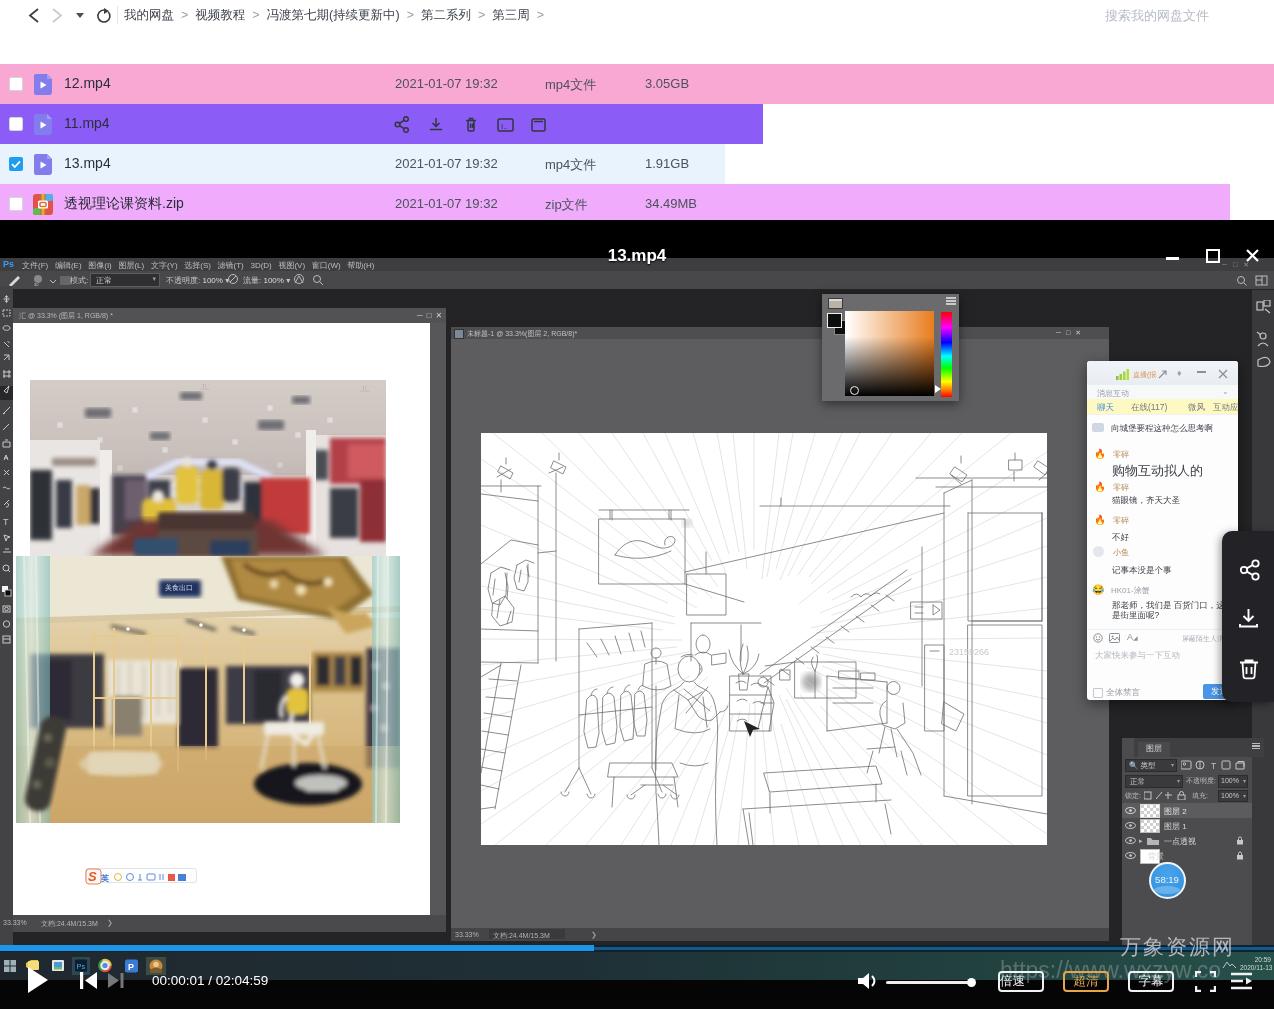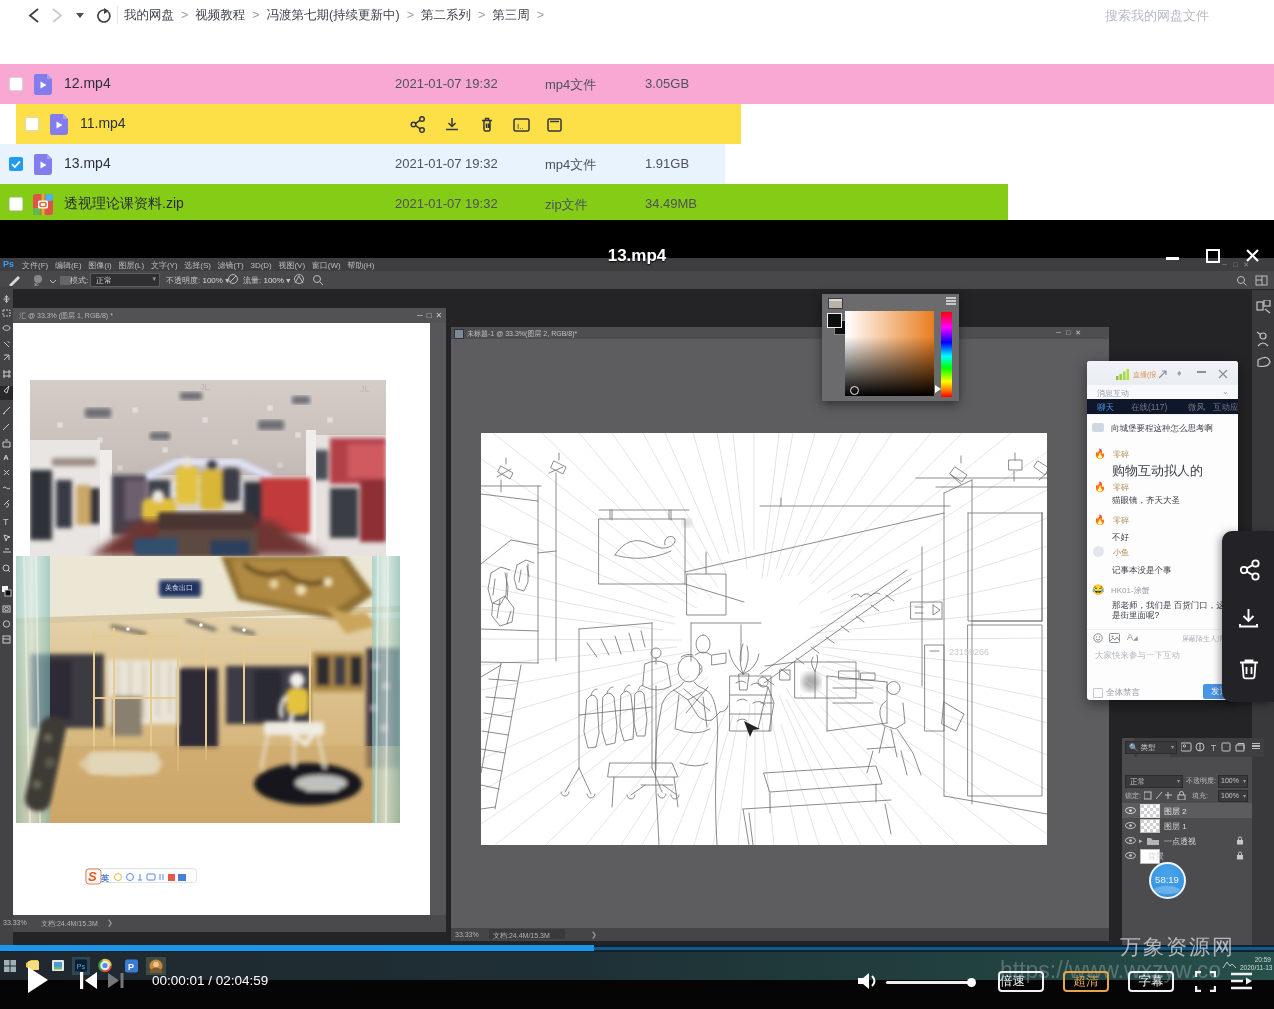--- a/index.html
+++ b/index.html
@@ -35,21 +35,21 @@
         <path d="M2 0h11l5 5v13a3 3 0 0 1-3 3H2a2 2 0 0 1-2-2V2a2 2 0 0 1 2-2z" fill="#837cec"></path>
         <path d="M13 0l5 5h-5z" fill="#a39dF2"></path>
         <path d="M6.5 7.5l6 3.5-6 3.5z" fill="#fff"></path>
       </svg>
     <div class="rowtx ab" style="left:64px;top:11px;">12.mp4</div>
     <div class="rowtx dt ab" style="left:395px;top:12px;color:#4d525c;">2021-01-07 19:32</div>
     <div class="rowtx dt ab" style="left:545px;top:12px;color:#4d525c;">mp4文件</div>
     <div class="rowtx dt ab" style="left:645px;top:12px;color:#4d525c;">3.05GB</div>
   </div>
 
-  <div class="ab" style="left:16px;top:104px;width:725px;height:40px;background:#fde047;">
+  <div class="ab" style="left:0;top:104px;width:725px;height:40px;background:#8b5cf6;padding-left:38px;">
     <div class="ck ab" style="left:9px;top:13px;"></div>
     <svg class="ab" style="left:34px;top:10px;" width="18" height="21" viewBox="0 0 18 21">
         <path d="M2 0h11l5 5v13a3 3 0 0 1-3 3H2a2 2 0 0 1-2-2V2a2 2 0 0 1 2-2z" fill="#837cec"></path>
         <path d="M13 0l5 5h-5z" fill="#a39df2"></path>
         <path d="M6.5 7.5l6 3.5-6 3.5z" fill="#fff"></path>
       </svg>
     <div class="rowtx ab" style="left:64px;top:11px;">11.mp4</div>
     <svg class="ab" style="left:394px;top:12px;" width="156" height="17" viewBox="0 0 156 17">
       <g stroke="#33363d" stroke-width="1.5" fill="none">
         <circle cx="3.5" cy="8.5" r="2.3"></circle>
@@ -76,21 +76,21 @@
         <path d="M2 0h11l5 5v13a3 3 0 0 1-3 3H2a2 2 0 0 1-2-2V2a2 2 0 0 1 2-2z" fill="#837cec"></path>
         <path d="M13 0l5 5h-5z" fill="#a39df2"></path>
         <path d="M6.5 7.5l6 3.5-6 3.5z" fill="#fff"></path>
       </svg>
     <div class="rowtx ab" style="left:64px;top:11px;">13.mp4</div>
     <div class="rowtx dt ab" style="left:395px;top:12px;color:#4d525c;">2021-01-07 19:32</div>
     <div class="rowtx dt ab" style="left:545px;top:12px;color:#4d525c;">mp4文件</div>
     <div class="rowtx dt ab" style="left:645px;top:12px;color:#4d525c;">1.91GB</div>
   </div>
 
-  <div class="ab" style="left:0;top:184px;width:1008px;height:40px;background:#84cc16;">
+  <div class="ab" style="left:0;top:184px;width:1230px;height:40px;background:#f0abfc;">
     <div class="ck ab" style="left:9px;top:13px;"></div>
     <svg class="ab" style="left:33px;top:10px;" width="20" height="21" viewBox="0 0 20 21">
       <rect x="0" y="0" width="20" height="21" rx="3" fill="#e05448"></rect>
       <rect x="10" y="0" width="10" height="7" rx="2" fill="#4fb0ea"></rect>
       <rect x="0" y="14" width="8" height="7" rx="2" fill="#62b854"></rect>
       <rect x="7.5" y="0" width="5" height="21" fill="#b5782f"></rect>
       <rect x="8.6" y="0" width="2.8" height="21" fill="#e8a93c"></rect>
       <rect x="5" y="6.5" width="10" height="8" rx="1.5" fill="#fff"></rect>
       <rect x="7" y="8.5" width="6" height="4" rx="1" fill="none" stroke="#e0703a" stroke-width="1.6"></rect>
     </svg>
@@ -527,21 +527,21 @@
       <div class="ab" style="left:90px;top:7px;font-size:9px;color:#98a0a8;">♦</div>
       <div class="ab" style="left:110px;top:10px;width:9px;height:1.5px;background:#8a9098;"></div>
       <svg class="ab" style="left:131px;top:8px;" width="10" height="10">
             <path d="M1 1l8 8M9 1L1 9" stroke="#8a9098" stroke-width="1.3"></path>
           </svg>
     </div>
     <div class="ab" style="left:0;top:24px;width:151px;height:14px;background:#f7f8fa;border-bottom:1px solid #ececf0;">
       <div class="ab" style="left:10px;top:3px;font-size:8px;color:#9aa0a8;">消息互动</div>
       <div class="ab" style="left:135px;top:2px;font-size:8px;color:#9aa0a8;">⌄</div>
     </div>
-    <div class="ab" style="left:0;top:38px;width:151px;height:15px;background:#0f172a;border-bottom:1px solid #eef0f2;">
+    <div class="ab" style="left:0;top:38px;width:151px;height:15px;background:#fef9c3;border-bottom:1px solid #eef0f2;">
       <div class="ab" style="left:10px;top:3px;font-size:8.5px;color:#4a90e2;white-space:nowrap;">聊天</div>
       <div class="ab" style="left:44px;top:3px;font-size:8.5px;color:#737880;white-space:nowrap;">在线(117)</div>
       <div class="ab" style="left:101px;top:3px;font-size:8.5px;color:#737880;white-space:nowrap;">微风</div>
       <div class="ab" style="left:126px;top:3px;font-size:8.5px;color:#737880;white-space:nowrap;">互动应用</div>
     </div>
 
     <div class="ab" style="left:5px;top:62px;width:12px;height:9px;background:#cfd8e2;border-radius:2px;"></div>
     <div class="ab" style="left:24px;top:62px;font-size:8.5px;color:#3c4048;">向城堡要程这种怎么思考啊</div>
     <div class="ab" style="left:7px;top:87px;font-size:9.5px;">🔥</div>
     <div class="ab" style="left:26px;top:88px;font-size:8px;color:#b58a50;">零碎</div>
@@ -605,21 +605,21 @@
 
   <div class="ab" style="left:1122px;top:518px;width:130px;height:207px;background:#4c4c4e;">
     <div class="ab" style="left:0;top:0;width:130px;height:19px;background:#3f3f41;margin-left:12px;">
       <div class="ab" style="left:4px;top:4px;width:32px;height:15px;background:#49494b;color:#d5d5d5;font-size:8px;text-align:center;line-height:14px;">图层</div>
       <div class="ab" style="left:118px;top:5px;width:8px;height:6px;">
         <div style="height:1.2px;background:#bbb;margin-bottom:1.3px;"></div>
             <div style="height:1.2px;background:#bbb;margin-bottom:1.3px;"></div>
             <div style="height:1.2px;background:#bbb;"></div>
       </div>
     </div>
-    <div class="ab" style="left:0;top:1px;width:132px;height:16px;">
+    <div class="ab" style="left:0;top:19px;width:132px;height:16px;">
       <div class="ab" style="left:3px;top:2px;width:50px;height:11px;background:#3a3a3c;border:1px solid #2c2c2e;">
         <span style="position:absolute;left:3px;top:1px;font-size:7.5px;color:#c9c9c9;">🔍 类型</span>
         <span style="position:absolute;right:2px;top:1px;font-size:6px;color:#999;">▾</span>
       </div>
       <svg class="ab" style="left:59px;top:3px;" width="68" height="10" viewBox="0 0 68 10">
         <g fill="none" stroke="#c3c3c3" stroke-width="1">
           <rect x="0" y="1" width="10" height="8" rx="1"></rect>
               <circle cx="3.5" cy="4" r="1.2"></circle>
           <circle cx="19" cy="5" r="4"></circle>
               <path d="M19 1v8"></path>

